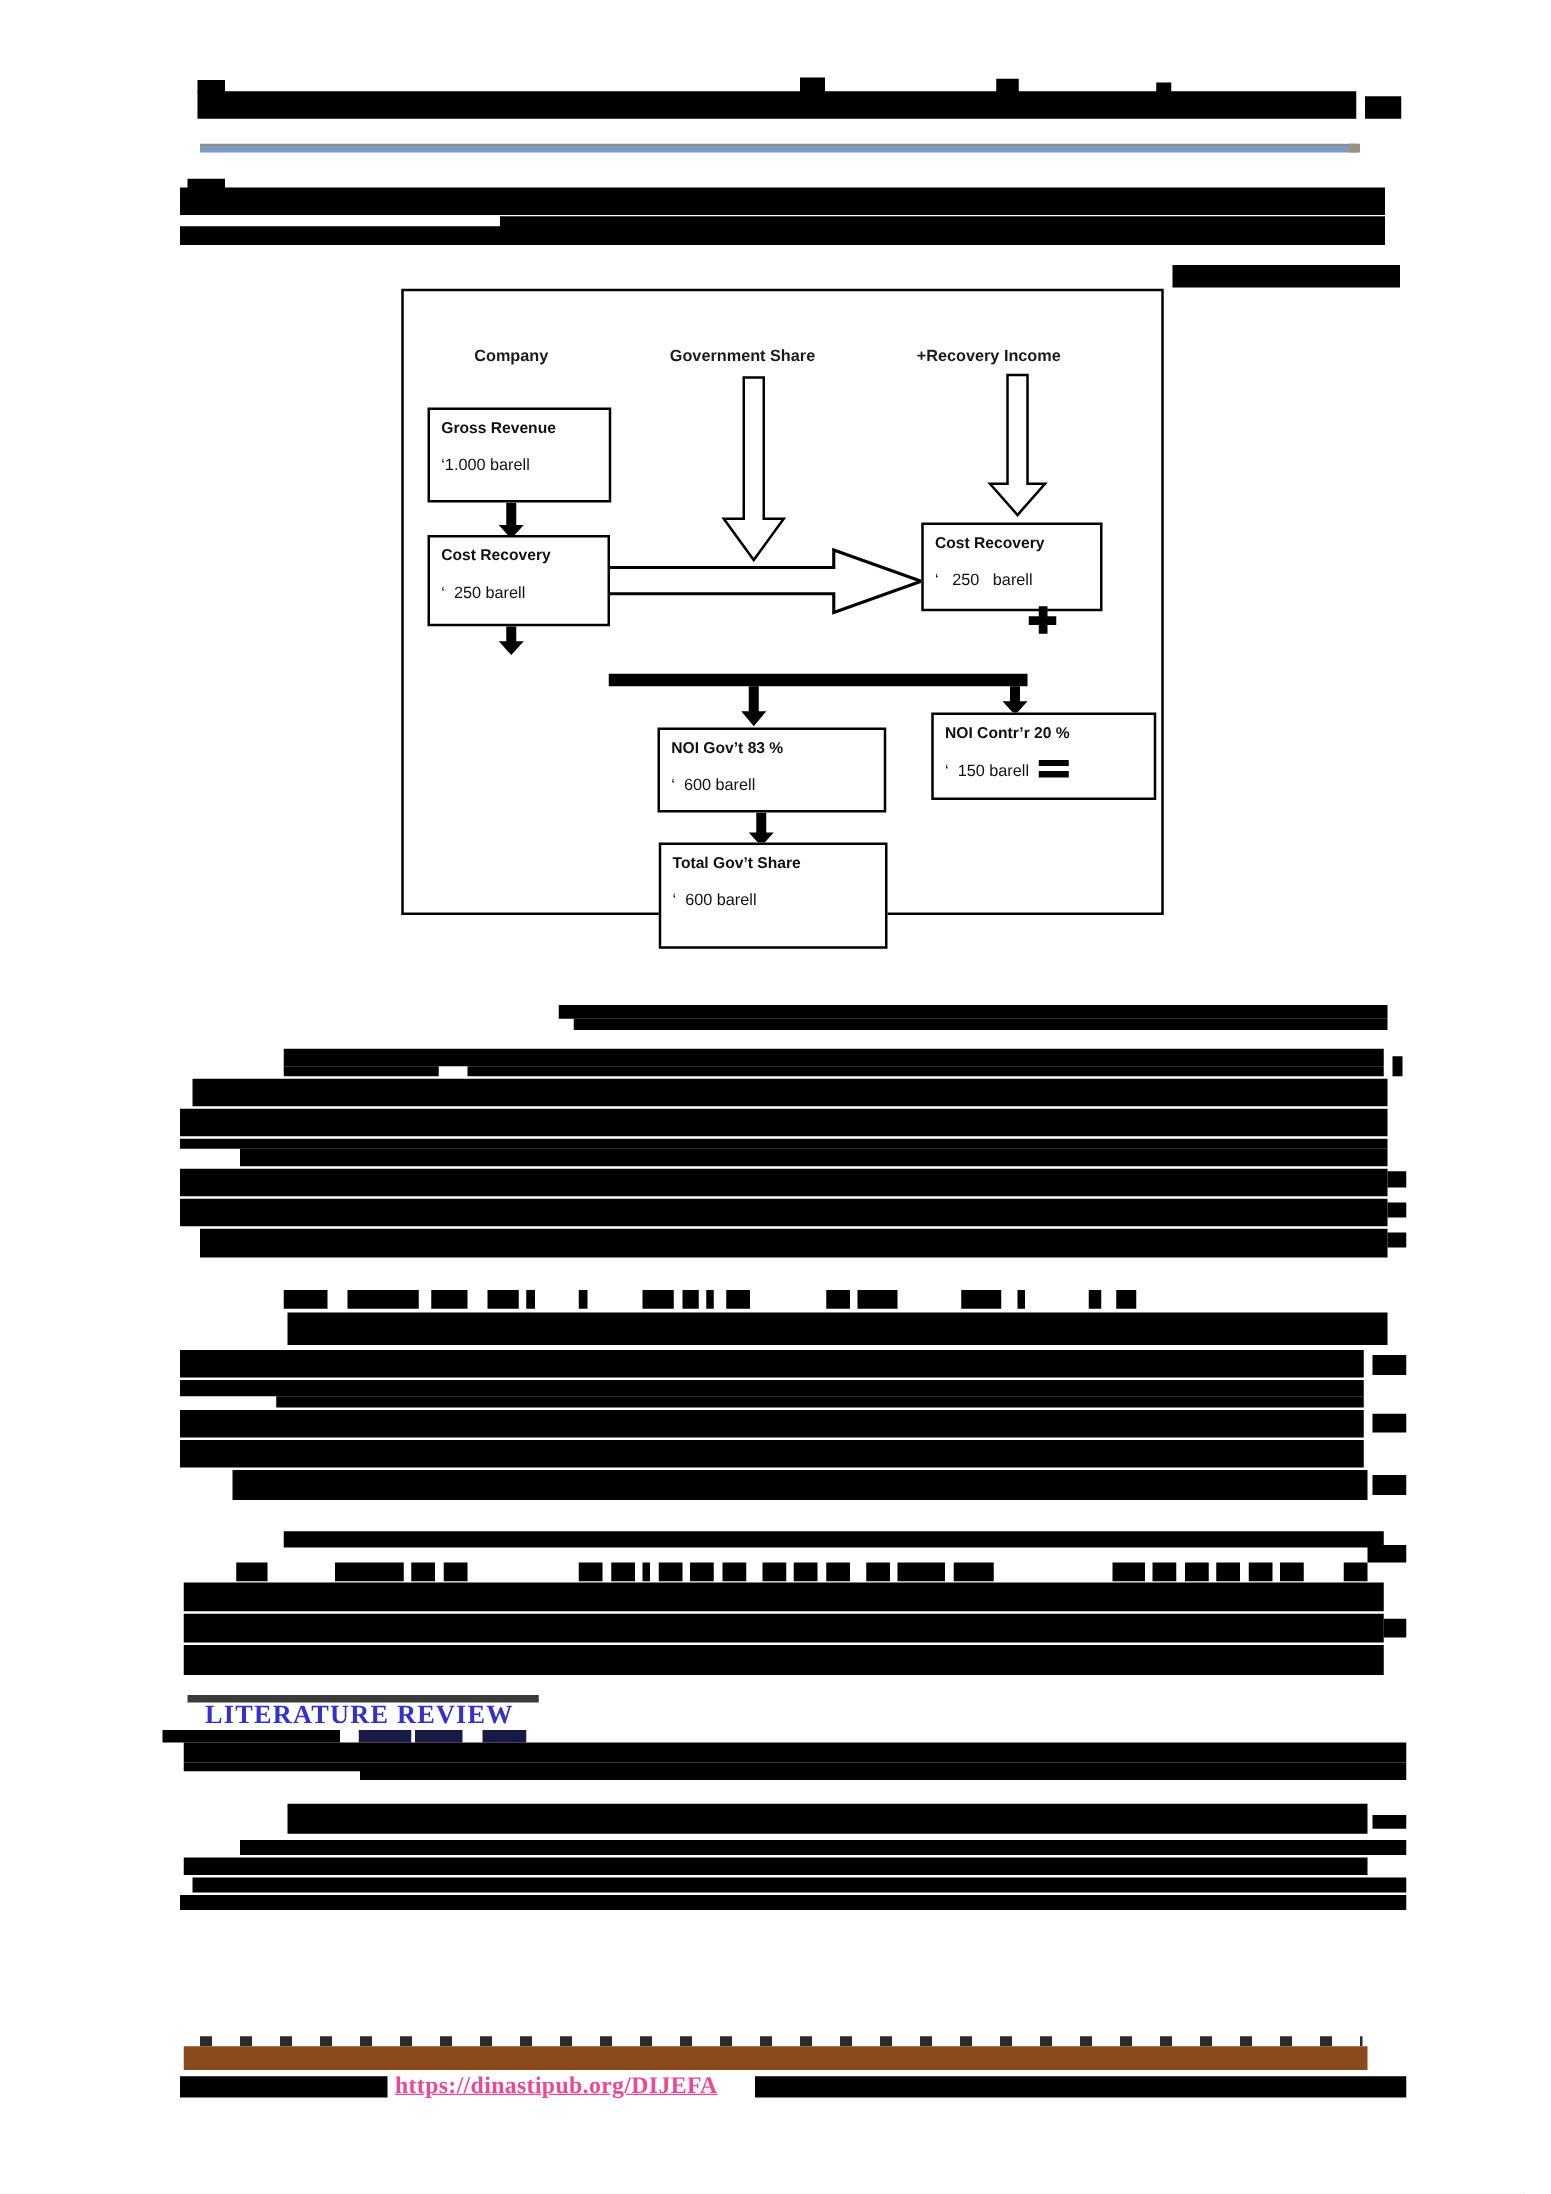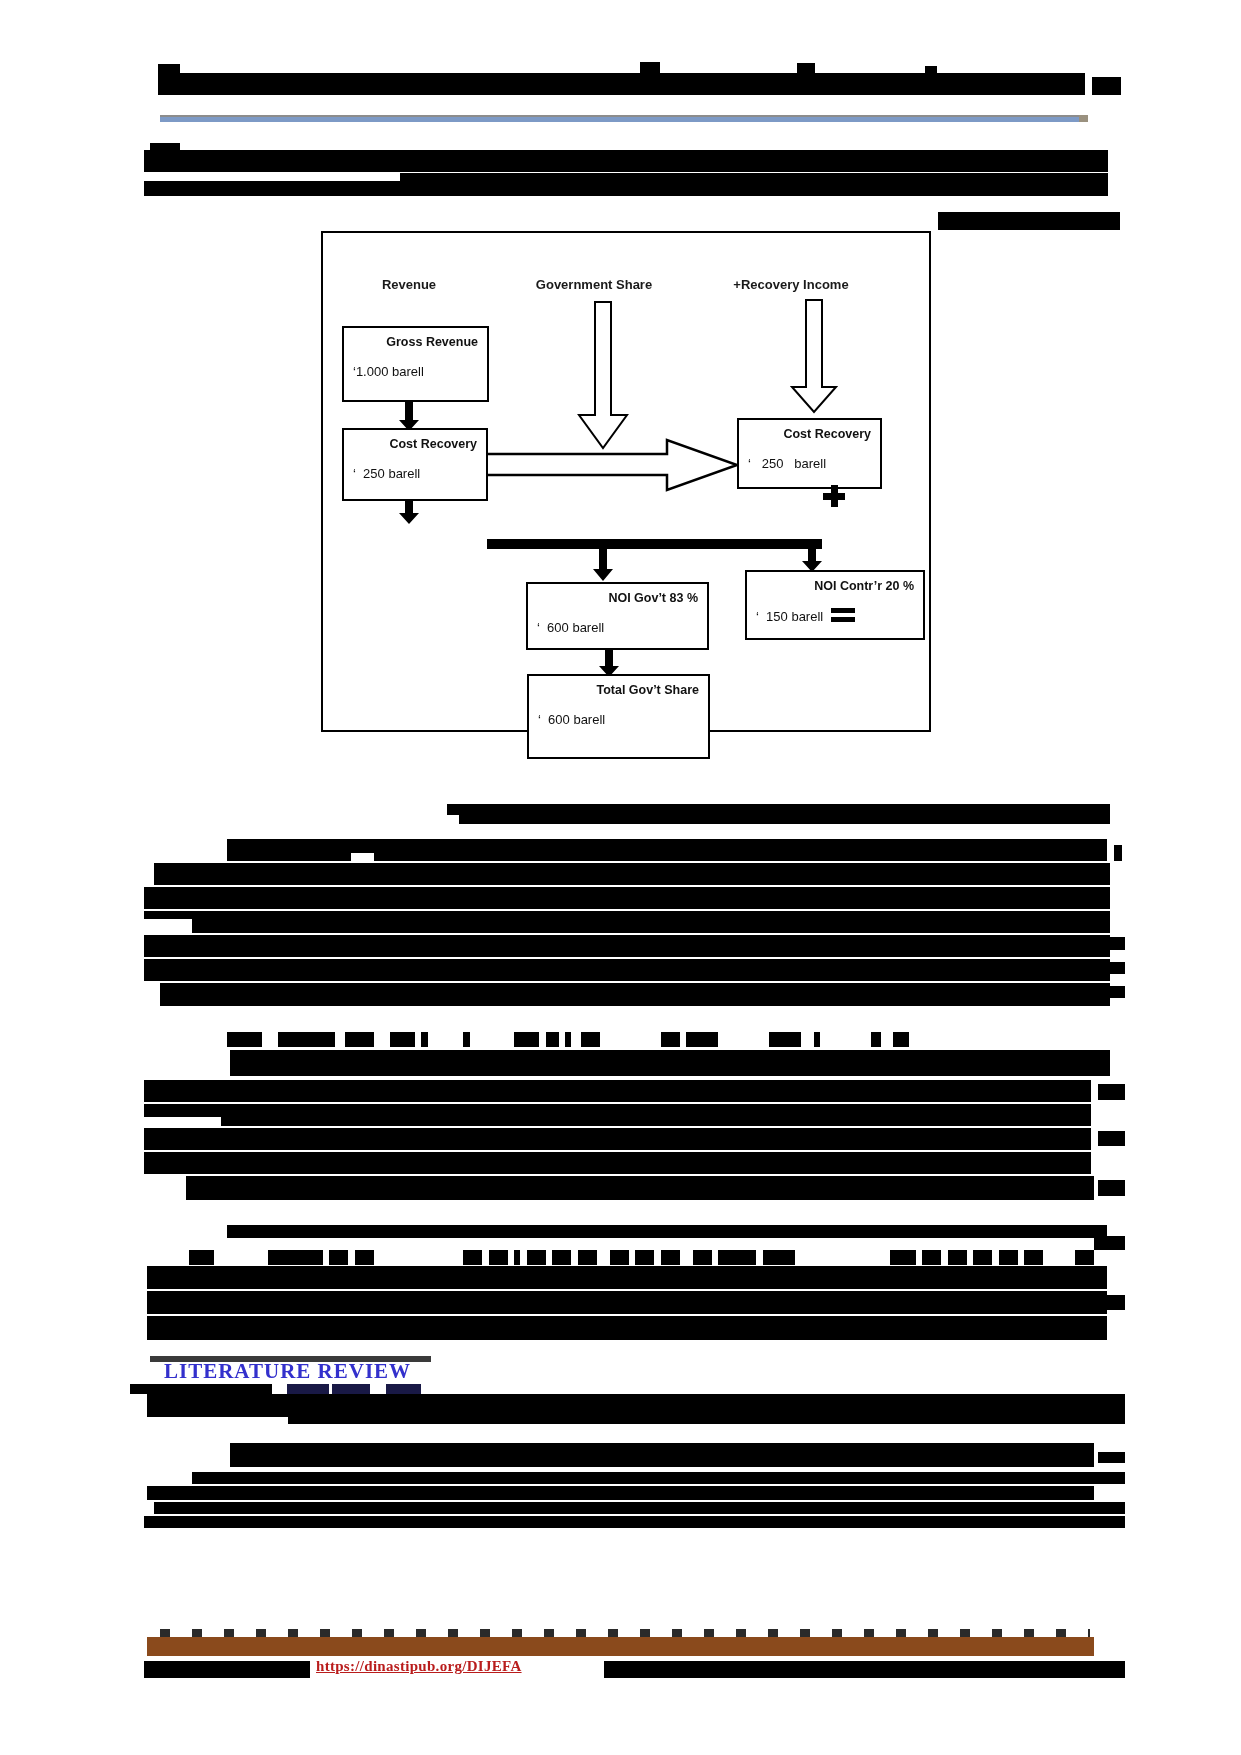--- a/index.html
+++ b/index.html
@@ -28,21 +28,21 @@
   }
   #diagram svg{position:absolute;left:0;top:0;}
   .col-header{
     position:absolute;top:44px;transform:translateX(-50%);
     font-size:13px;font-weight:bold;color:#1a1a1a;white-space:nowrap;
   }
   .dbox{
     position:absolute;background:#fff;border:2px solid #000;
     box-sizing:border-box;padding:7px 9px;
   }
-  .dbox-title{font-size:12.5px;font-weight:bold;color:#111;white-space:nowrap;text-align:right;}
+  .dbox-title{font-size:12.5px;font-weight:bold;color:#111;white-space:nowrap;}
   .dbox-value{font-size:13px;color:#111;margin-top:15px;white-space:pre-wrap;}
   .plus-icon{
     position:absolute;left:500px;top:252px;width:22px;height:22px;
     background:
       linear-gradient(#000,#000) center/22px 7px no-repeat,
       linear-gradient(#000,#000) center/7px 22px no-repeat;
   }
   .equals-icon{
     display:inline-block;width:24px;height:14px;margin-left:8px;
     vertical-align:-1px;
@@ -59,22 +59,22 @@
   #footer-ticks{
     position:absolute;left:160px;top:1629px;width:930px;height:8px;
     background:repeating-linear-gradient(90deg,#2a2a2a 0 10px,transparent 10px 32px);
   }
   #footer-bar{
     position:absolute;left:147px;top:1637px;width:947px;height:19px;
   }
   #footer-link{
     position:absolute;left:316px;top:1658px;
     font-family:"Liberation Serif", serif;
-    font-size:15px;font-weight:bold;letter-spacing:.3px;
-    color:#b91c1c;text-decoration:underline;white-space:nowrap;
+    font-size:19px;font-weight:bold;letter-spacing:.3px;
+    color:#ec4899;text-decoration:underline;white-space:nowrap;
   }
 </style>
 </head>
 <body>
 
 <div id="page">
 
   <div id="redaction-layer">
       <div class="rb" style="left: 158px; top: 64px; width: 22px; height: 10px;"></div>
       <div class="rb" style="left: 640px; top: 62px; width: 20px; height: 12px;"></div>
@@ -193,21 +193,21 @@
 
       <path d="M165,221 L344,221 L344,207 L414,232 L344,257 L344,242 L165,242" fill="#fff" stroke="#000" stroke-width="2.5"></path>
 
       <rect x="164" y="306" width="335" height="10" fill="#000"></rect>
       <path d="M276,316 L284,316 L284,336 L290,336 L280,348 L270,336 L276,336 Z" fill="#000"></path>
       <path d="M485,316 L493,316 L493,328 L499,328 L489,339 L479,328 L485,328 Z" fill="#000"></path>
 
       <path d="M282,417 L290,417 L290,433 L296,433 L286,444 L276,433 L282,433 Z" fill="#000"></path>
     </svg>
 
-    <span class="col-header" style="left:86px;">Revenue</span>
+    <span class="col-header" style="left:86px;">Company</span>
     <span class="col-header" style="left:271px;">Government Share</span>
     <span class="col-header" style="left:468px;">+Recovery Income</span>
 
     <div class="dbox" style="left:19px;top:93px;width:147px;height:76px;">
       <div class="dbox-title">Gross Revenue</div>
       <div class="dbox-value">‘1.000 barell</div>
     </div>
 
     <div class="dbox" style="left:19px;top:195px;width:146px;height:73px;">
       <div class="dbox-title">Cost Recovery</div>

